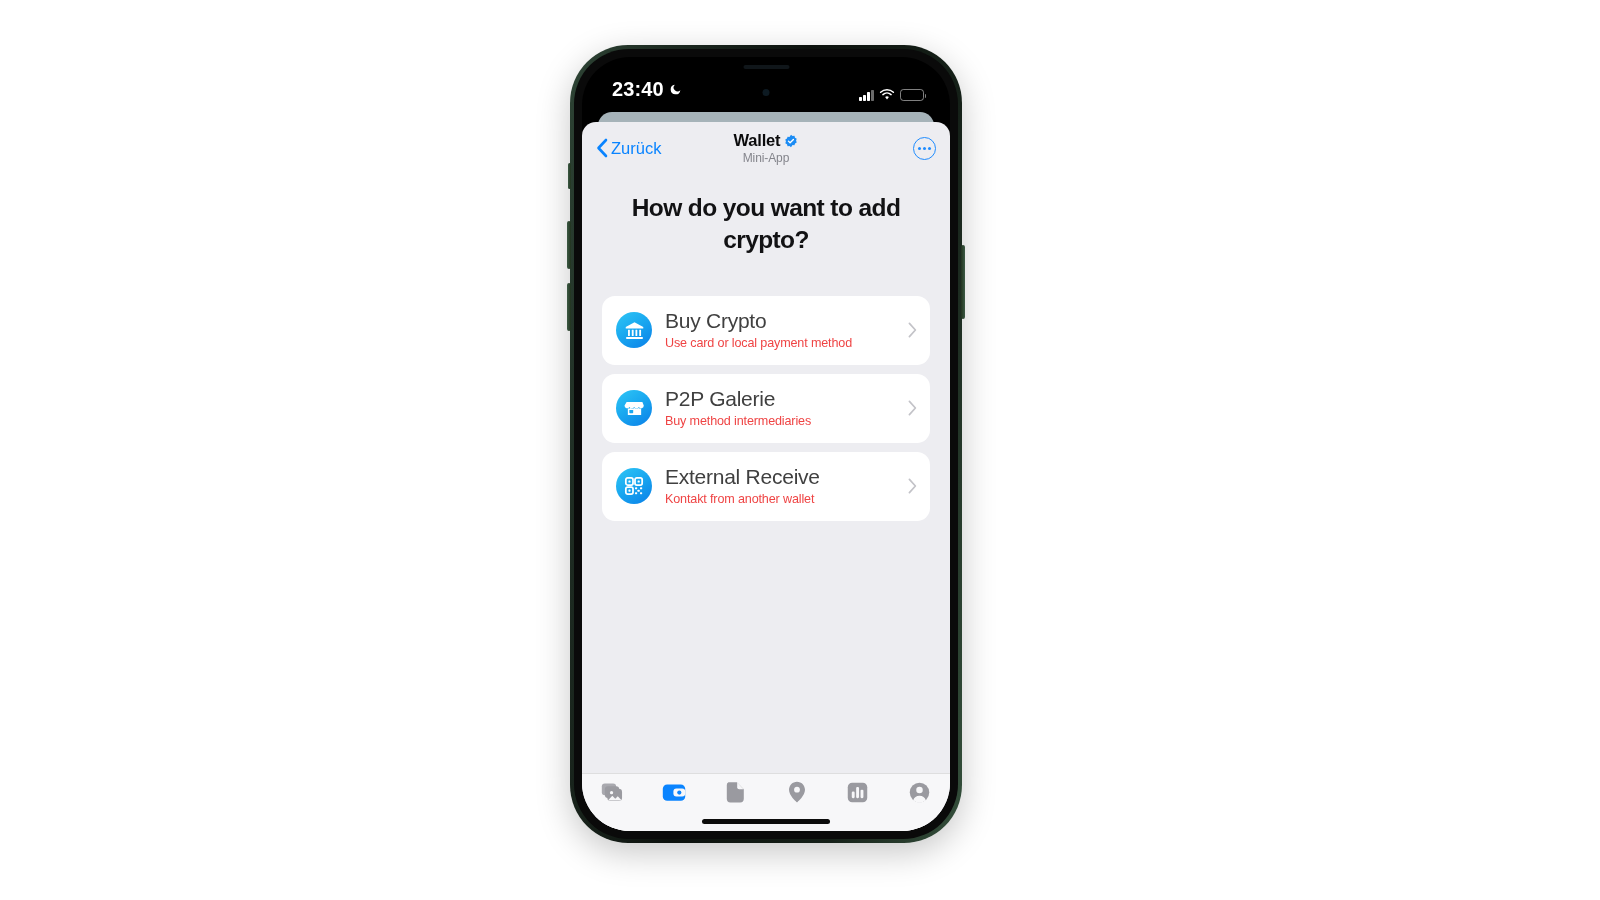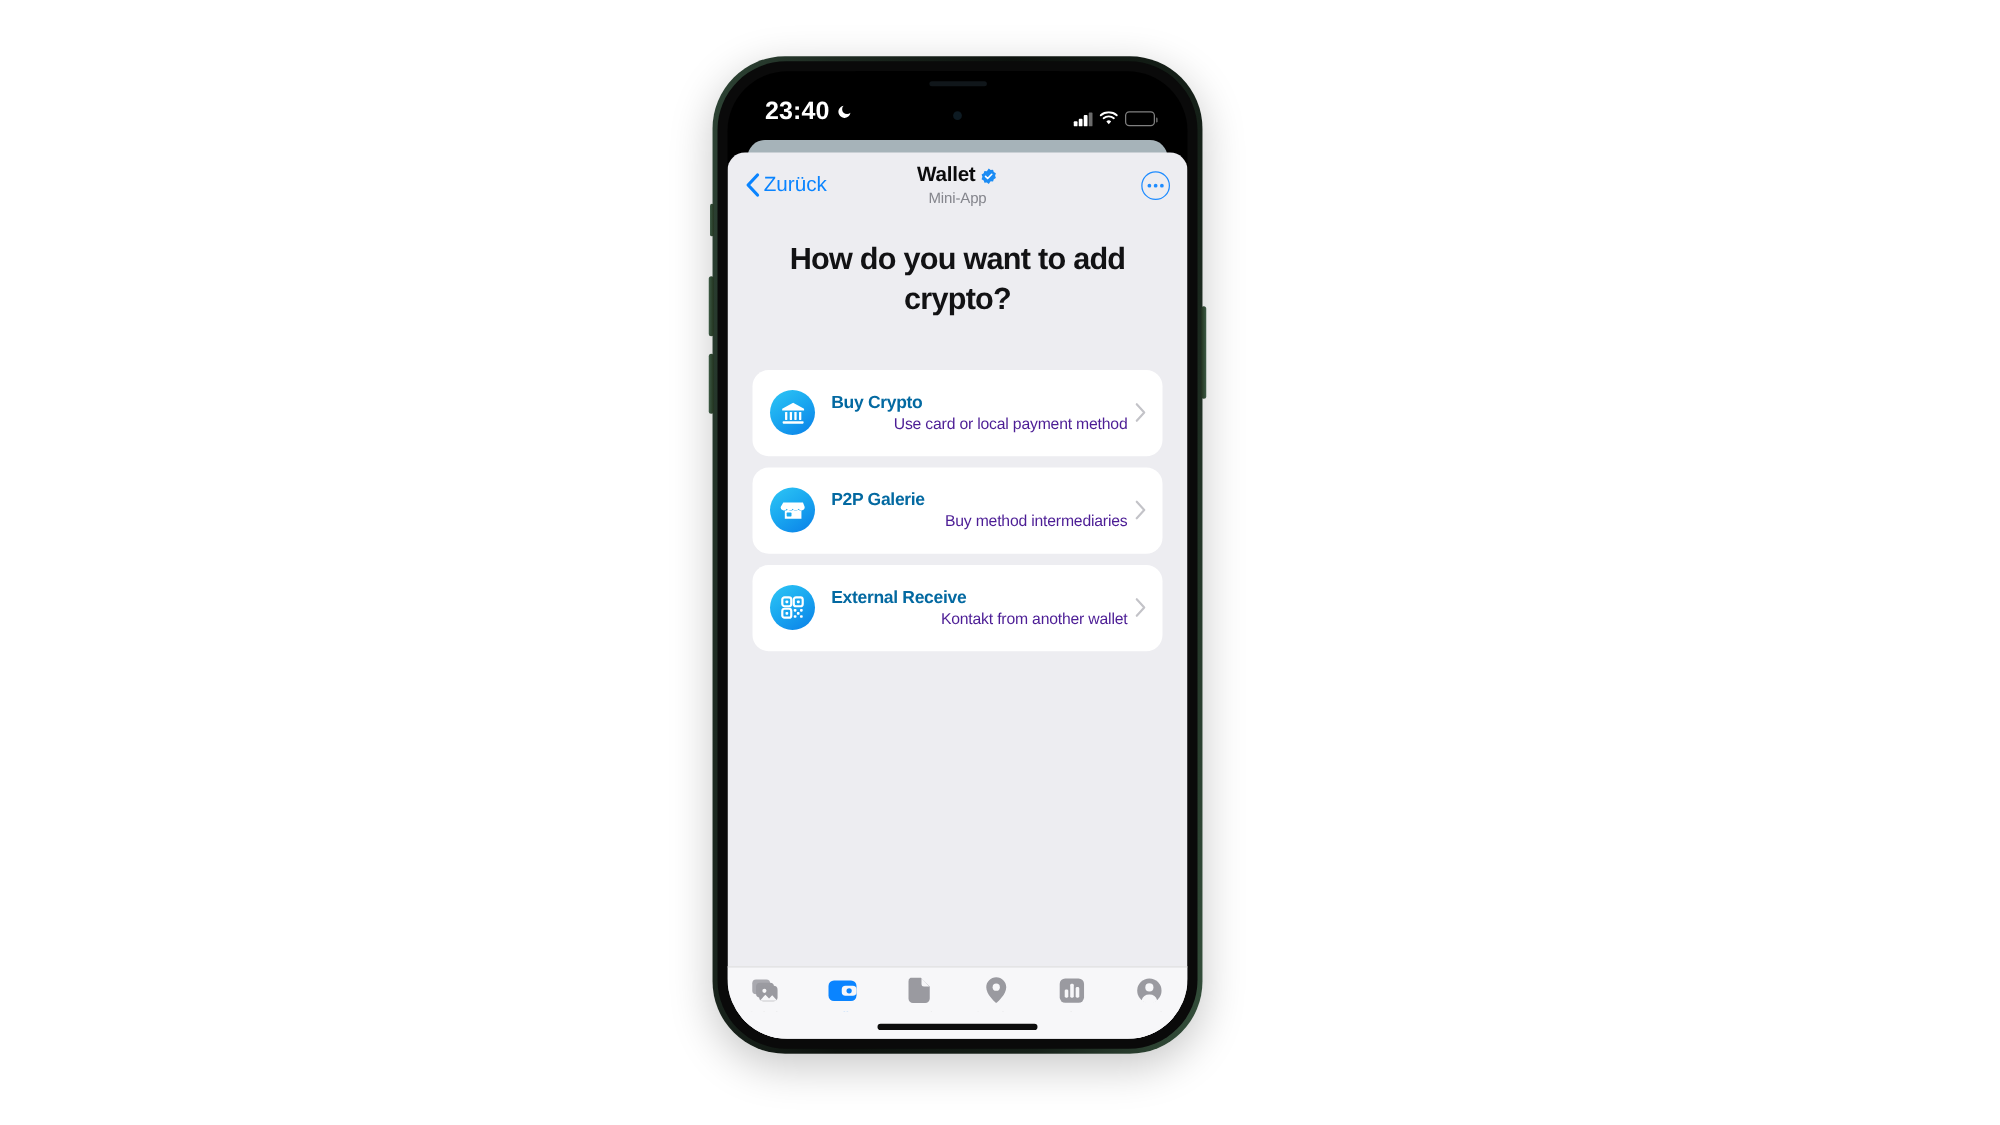--- a/index.html
+++ b/index.html
@@ -232,33 +232,32 @@
   }
   .option-icon {
     width: 36px; height: 36px;
     border-radius: 50%;
     flex: 0 0 36px;
     display: flex; align-items: center; justify-content: center;
     background: linear-gradient(145deg, #2fc6f5 0%, #1aa9f0 45%, #0a7fe8 100%);
   }
   .option-text { margin-left: 13px; flex: 1; min-width: 0; }
   .option-title {
-    font-size: 14px;
-    font-weight: bold;
-    color: #0369a1;
+    font-size: 21px;
+    font-weight: normal;
+    color: #404040;
     letter-spacing: -0.25px;
     line-height: 1.25;
   }
   .option-sub {
     font-size: 12.6px;
-    color: #4c1d95;
+    color: #ef4444;
     letter-spacing: -0.15px;
     margin-top: 2px;
     line-height: 1.25;
-    text-align: right;
   }
   .option-chevron { flex: 0 0 auto; margin-left: 6px; }
 
   
   #tab-bar {
     flex: 0 0 58px;
     background: #f7f7f9;
     border-top: 1px solid #dededf;
     display: flex;
     align-items: flex-start;

